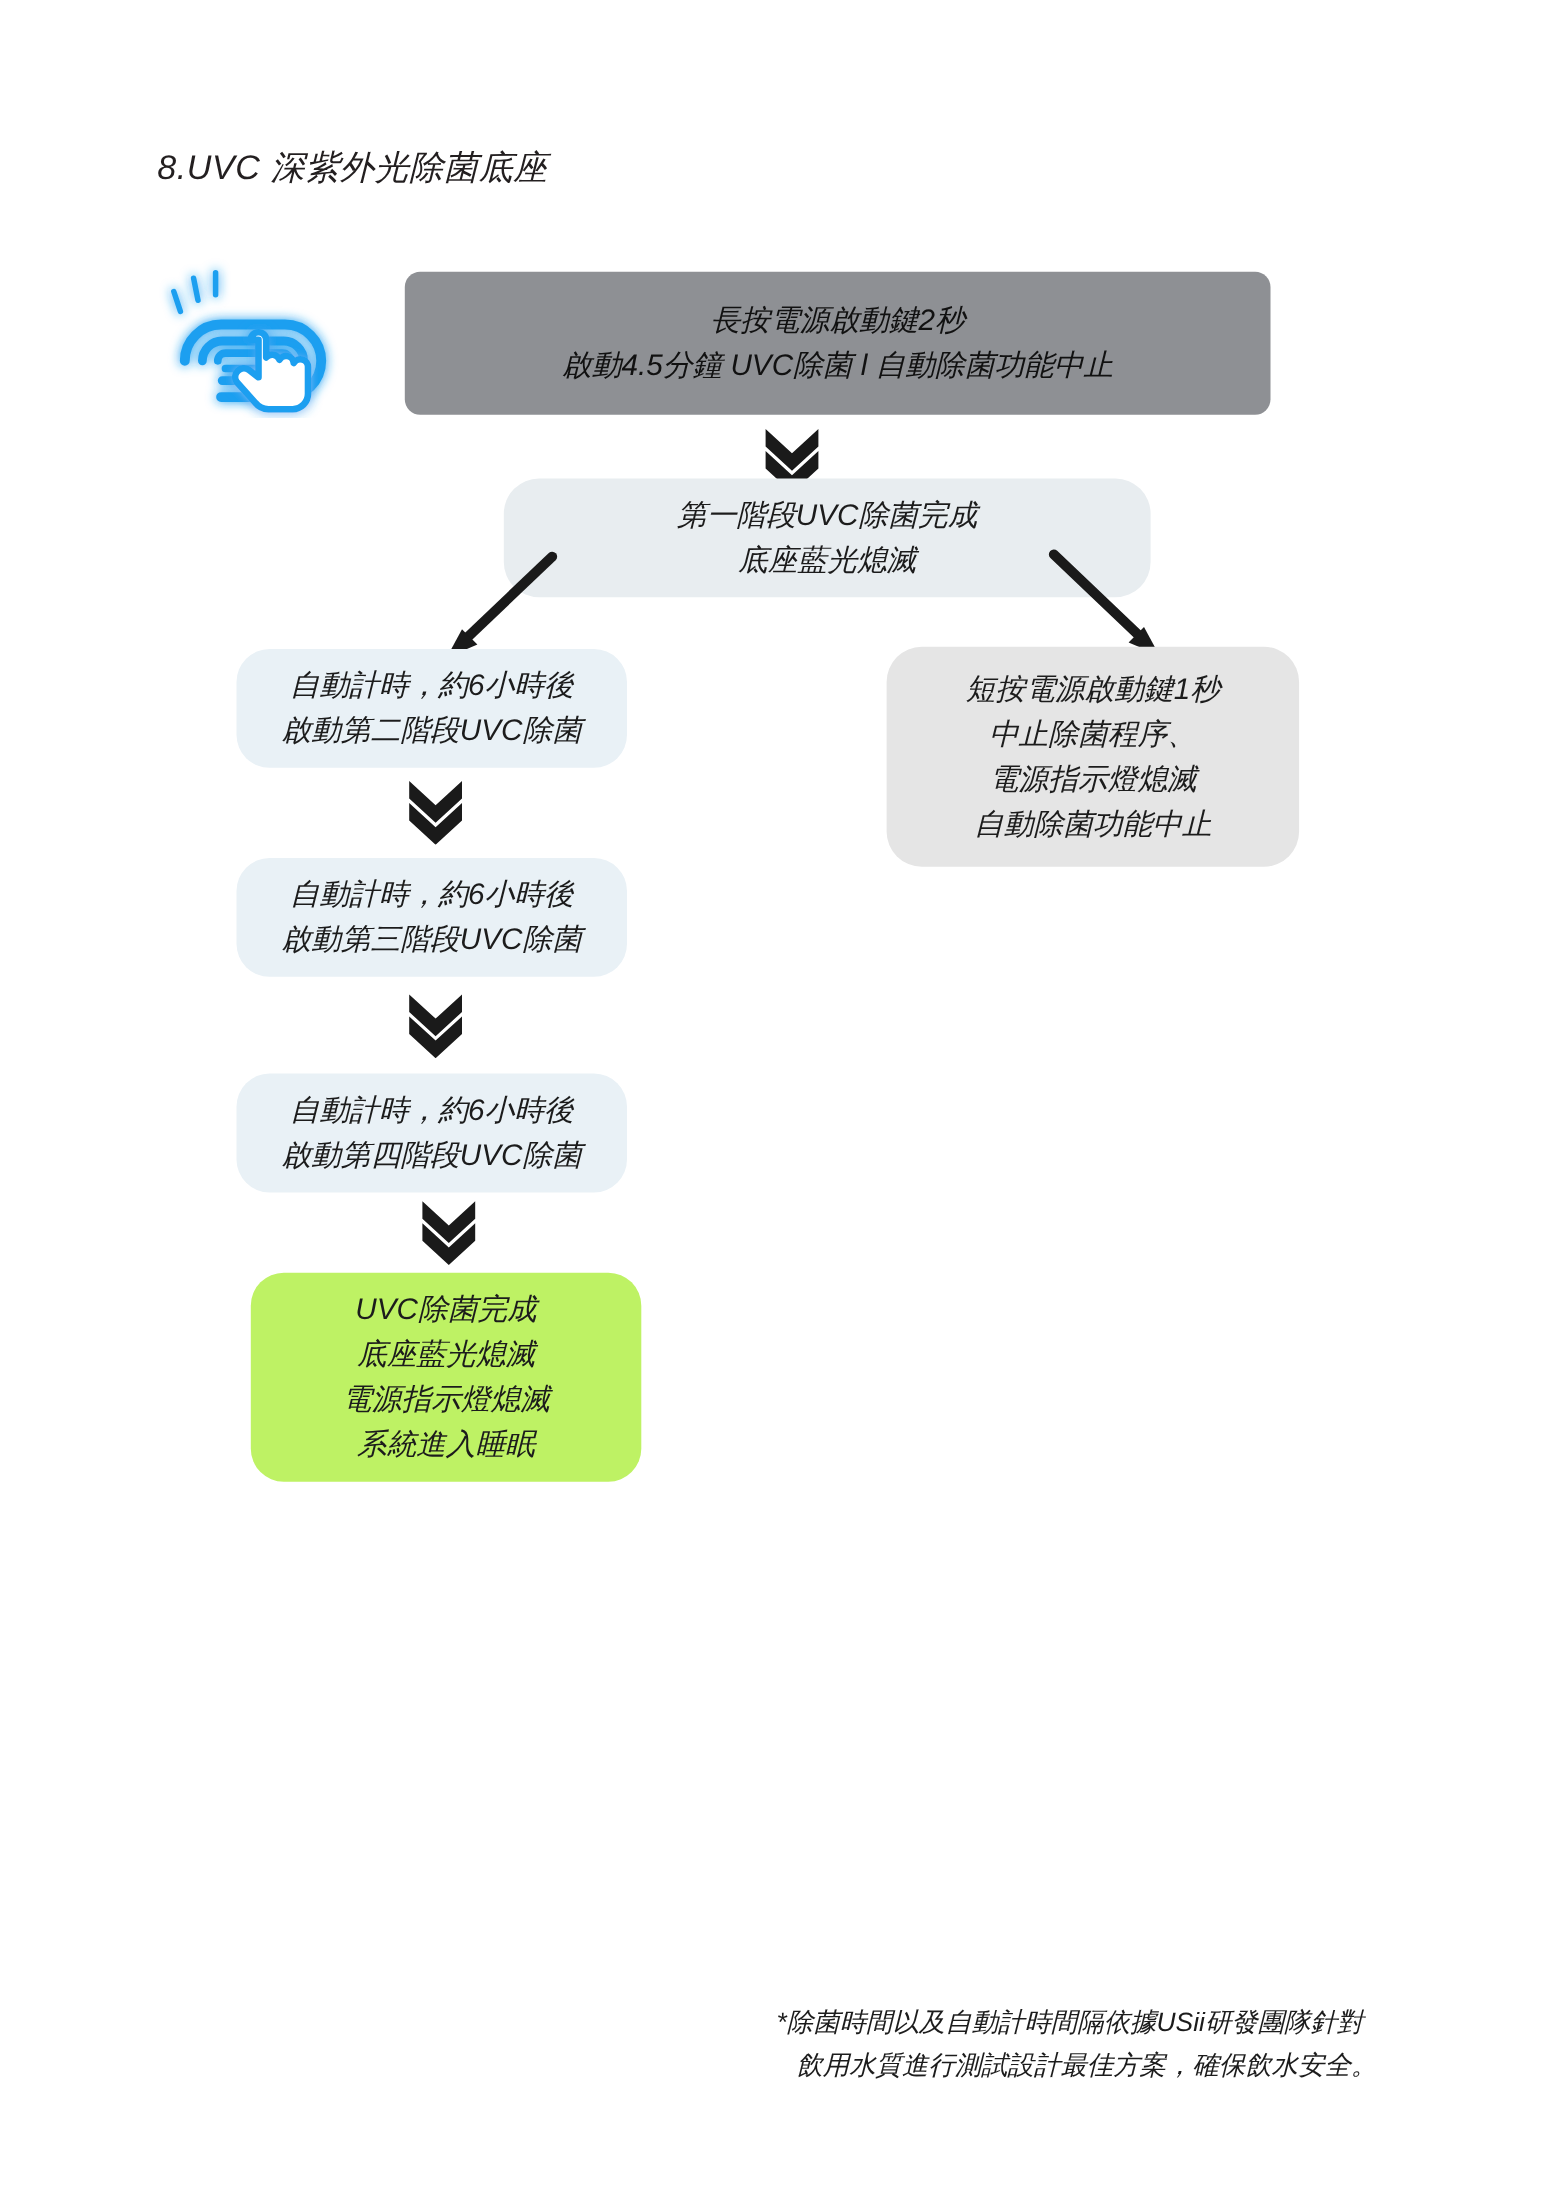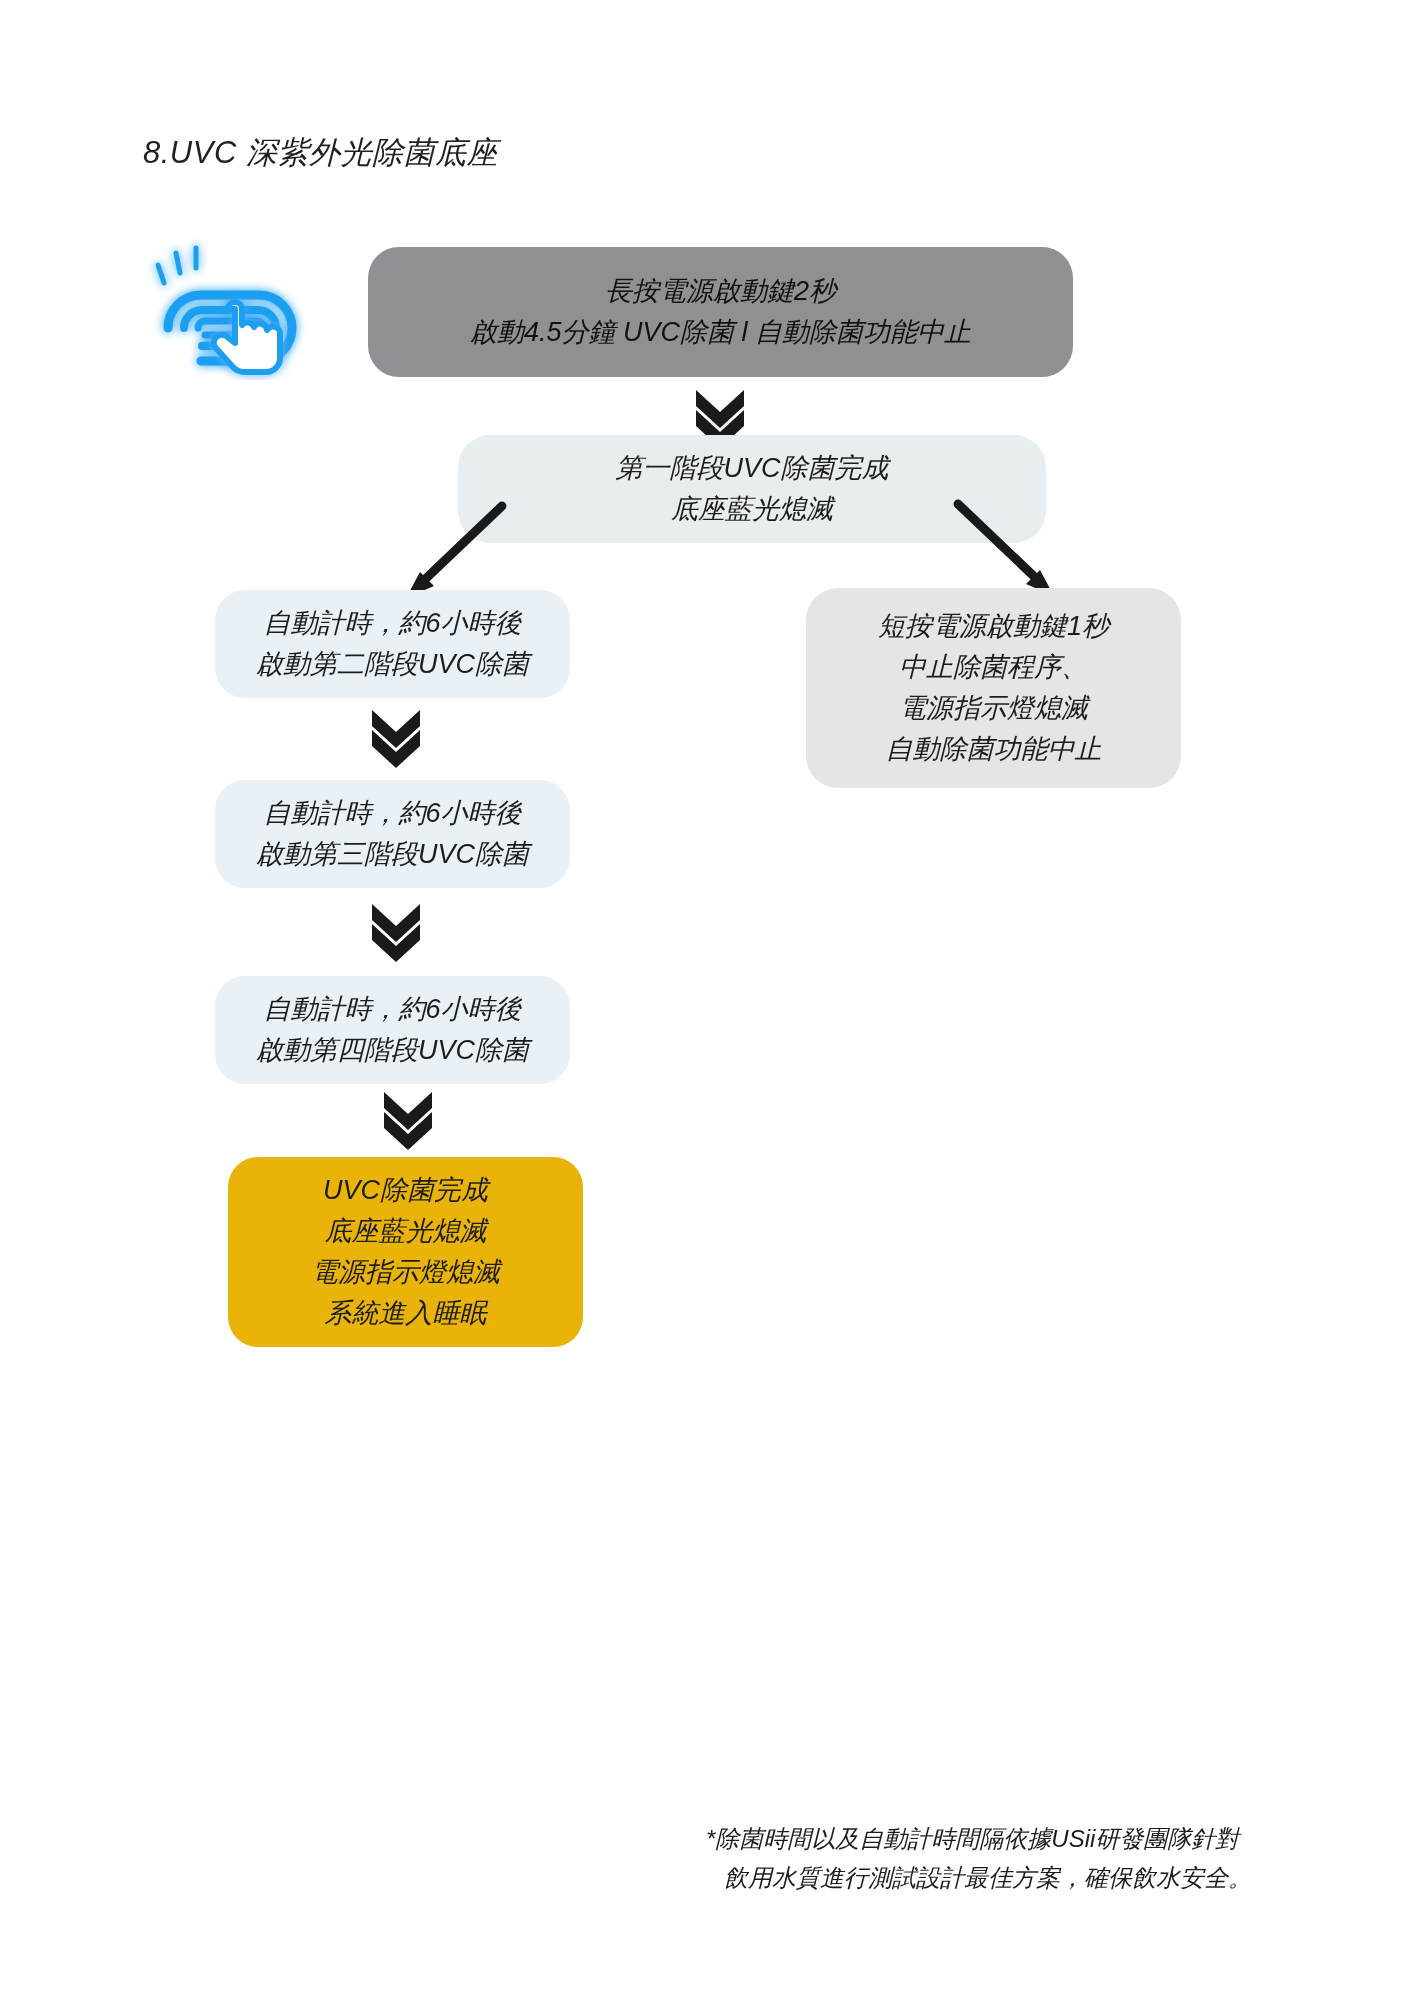--- a/index.html
+++ b/index.html
@@ -44,24 +44,24 @@
     font-size: 27px;
     line-height: 1.52;
     color: #1c1c1c;
     white-space: nowrap;
   }
   .flow-box .line { display: block; }
 
   .box-start {
     left: 368px;
     top: 247px;
-    width: 705px;
+    width: 787px;
     height: 130px;
     background: #8e9094;
-    border-radius: 31px;
+    border-radius: 14px;
     color: #111111;
   }
   .box-stage1 {
     left: 458px;
     top: 435px;
     width: 588px;
     height: 108px;
     background: #e8edf0;
     border-radius: 32px;
     align-items: center;
@@ -88,21 +88,21 @@
     width: 355px;
     height: 108px;
     background: #e9f1f6;
     border-radius: 30px;
   }
   .box-left-4 {
     left: 228px;
     top: 1157px;
     width: 355px;
     height: 190px;
-    background: #eab308;
+    background: #bef264;
     border-radius: 30px;
   }
   .box-right {
     left: 806px;
     top: 588px;
     width: 375px;
     height: 200px;
     background: #e5e5e5;
     border-radius: 32px;
   }

